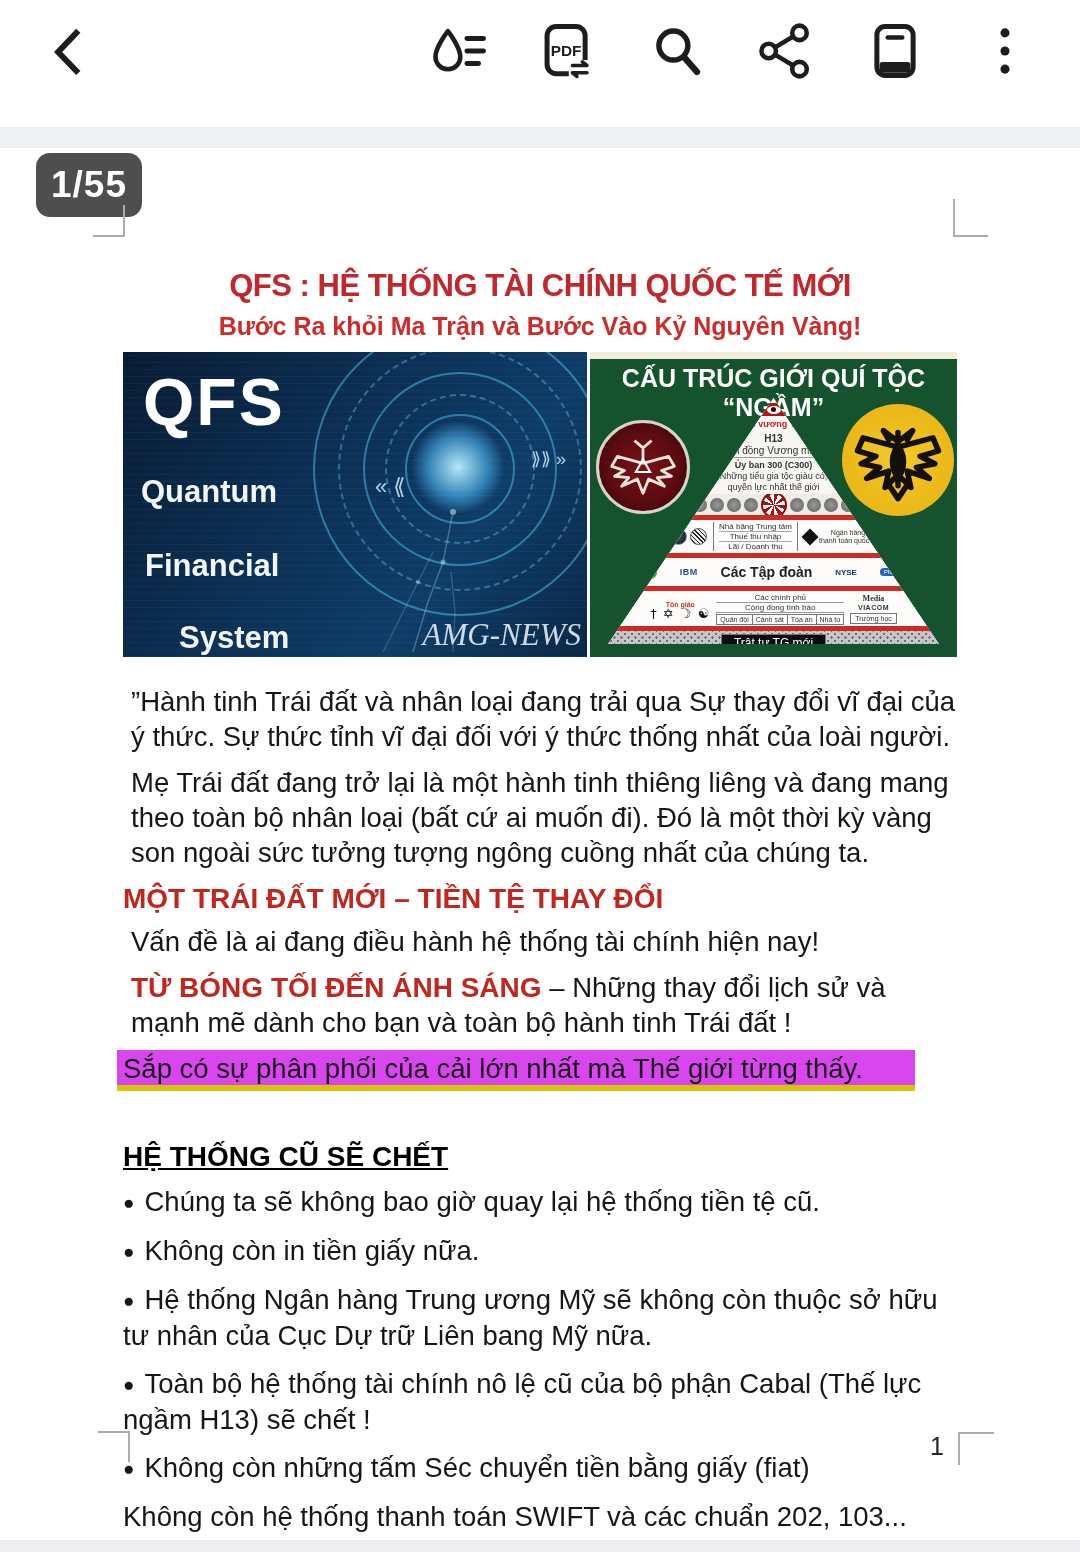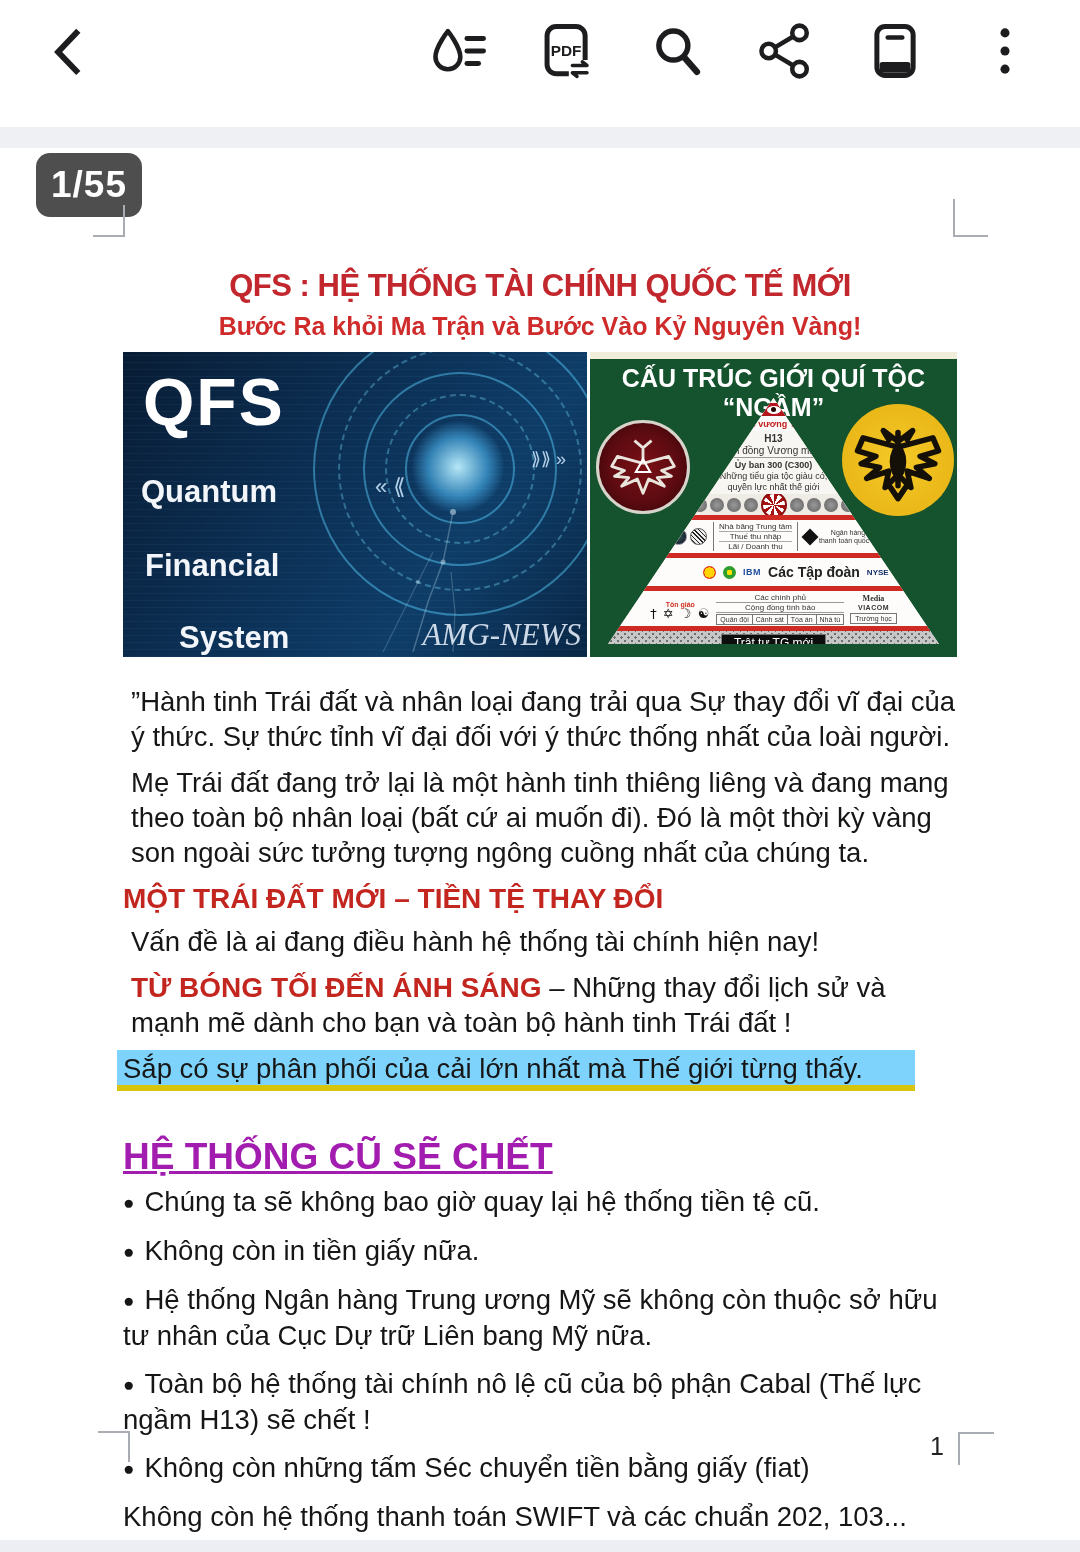--- a/index.html
+++ b/index.html
@@ -88,21 +88,21 @@
   .pr-bank{height:33px;background:#fdfcfa;display:flex;align-items:center;justify-content:center;gap:6px;}
   .bank-logos{display:flex;gap:3px;}
   .blogo1{width:15px;height:15px;border-radius:50%;background:radial-gradient(circle,#355,#112);border:1px solid #889;}
   .blogo2{width:15px;height:15px;border-radius:50%;background:repeating-linear-gradient(45deg,#222 0 1px,#eee 1px 3px);border:1px solid #555;}
   .bank-mid{font-size:8px;line-height:9px;border-left:1px solid #777;border-right:1px solid #777;padding:0 5px;}
   .bank-mid div{border-bottom:1px solid #aaa;}
   .bank-mid div:last-child{border-bottom:none;}
   .bank-right{font-size:7px;line-height:8px;display:flex;align-items:center;gap:3px;position:relative;}
   .bis-diamond{width:12px;height:12px;background:#111;transform:rotate(45deg);}
   .bis-tag{position:absolute;right:2px;top:-9px;color:#e03020;font-size:7px;font-weight:bold;}
-  .pr-corp{height:28px;background:#fdfcfa;display:flex;align-items:center;justify-content:flex-end;gap:7px;}
+  .pr-corp{height:28px;background:#fdfcfa;display:flex;align-items:center;justify-content:space-between;gap:7px;}
   .corp-main{font-size:14px;font-weight:bold;color:#222;}
   .clogo{width:13px;height:13px;border-radius:50%;}
   .shell{background:radial-gradient(circle,#ffd400 55%,#e03b17 56%);}
   .bp{background:radial-gradient(circle,#ffe100 30%,#2f9e2f 32%);}
   .dot-blue{background:radial-gradient(circle,#3a7bd5,#123a7a);}
   .ibm{color:#1f4e9c;font-size:9px;font-weight:bold;letter-spacing:.5px;}
   .nyse{color:#15306b;font-size:8px;font-weight:bold;}
   .pfz{background:#1b63b5;color:#fff;font-size:6px;border-radius:8px;padding:1px 4px;}
   .pr-gov{height:35px;background:#fdfcfa;display:flex;align-items:center;justify-content:center;gap:6px;}
   .rel-col{display:flex;flex-direction:column;align-items:center;line-height:9px;}
@@ -121,22 +121,22 @@
             background-image:repeating-radial-gradient(circle at 3px 3px,#6f6f6f 0 1.2px,transparent 1.2px 4px);
             background-size:7px 7px;display:flex;align-items:center;justify-content:center;}
   .nwo-box{background:#0d0d0d;border:1px solid #777;color:#fff;font-size:12px;padding:1px 12px;}
 
   
   .body-text{position:absolute;left:123px;top:684px;width:836px;font-size:27.5px;line-height:35px;color:#161616;}
   .para{margin:0 0 11px 8px;}
   .red-h{color:#c3251f;font-weight:bold;font-size:28px;margin:6px 0 8px 0;}
   .red-inline{color:#c3251f;font-weight:bold;font-size:28px;}
   .hl-line{margin:8px 0 0 0;}
-  .hl{background:#7dd3fc;border-bottom:6px solid #d9c40c;padding:3px 52px 1px 6px;margin-left:-6px;}
-  .old-h{color:#a21caf;font-weight:bold;font-size:37px;text-decoration:underline;margin:53px 0 10px 0;}
+  .hl{background:#d946ef;border-bottom:6px solid #d9c40c;padding:3px 52px 1px 6px;margin-left:-6px;}
+  .old-h{color:#000000;font-weight:bold;font-size:28px;text-decoration:underline;margin:53px 0 10px 0;}
   .bullet{margin:0 0 13px 0;}
   .bullet .b{font-size:19px;vertical-align:2px;margin-right:10px;}
 </style>
 </head>
 <body>
 
 <div class="screen">
 
   <div class="toolbar">
     <div class="tb-icon" style="left:40px;">

